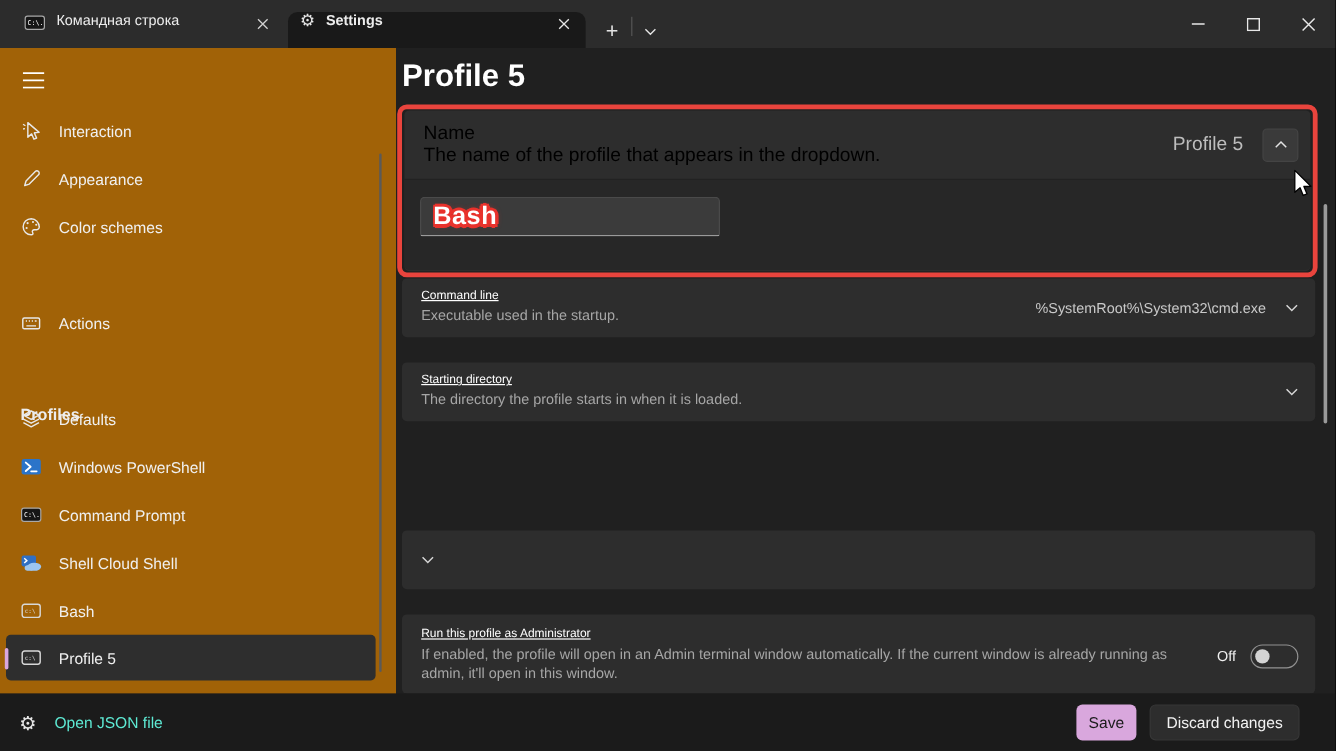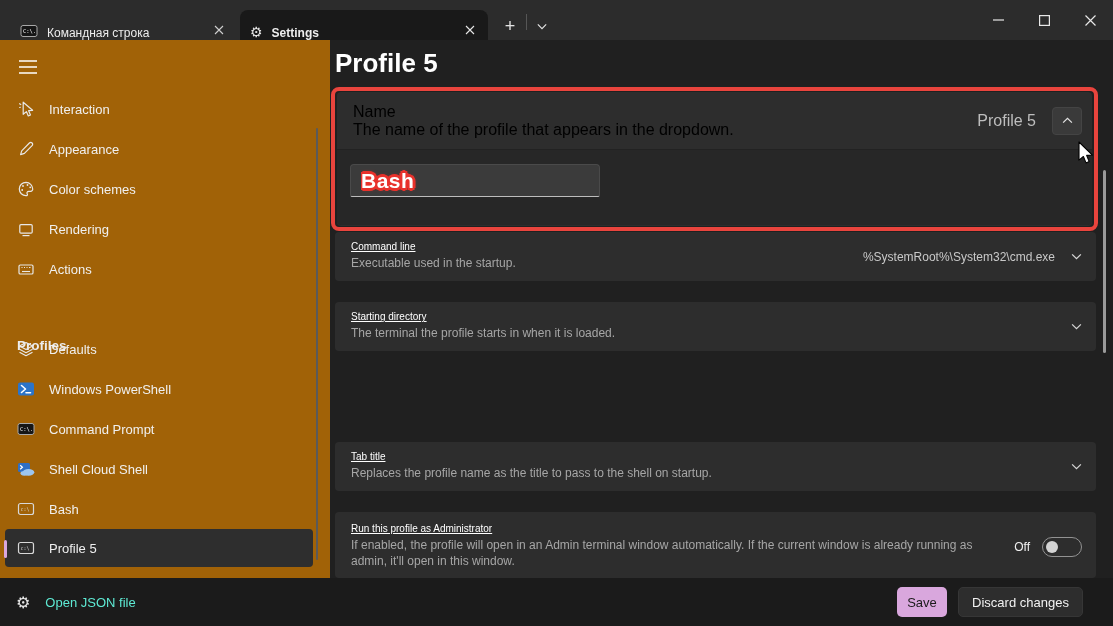--- a/index.html
+++ b/index.html
@@ -2,21 +2,21 @@
 <html><head>
 <meta charset="utf-8">
 <style>
   * { margin:0; padding:0; box-sizing:border-box; }
   html,body { background:#000; }
   body { font-family:"Liberation Sans","DejaVu Sans",sans-serif; }
   .stage { position:relative; width:1113px; height:626px; background:#202020; overflow:hidden; }
 
   
   .titlebar { position:absolute; left:0; top:0; width:1113px; height:40px; background:#2c2c2c; }
-  .tab { position:absolute; top:10px; height:30px; display:flex; align-items:flex-end; gap:9px; padding:0 8px 0 10px; cursor:default; }
+  .tab { position:absolute; top:10px; height:30px; display:flex; align-items:flex-start; gap:9px; padding:0 8px 0 10px; cursor:default; }
   .tab .tab-label { font-size:12px; color:#ededed; flex:1; white-space:nowrap; }
   .tab.active { background:#191919; border-radius:8px 8px 0 0; }
   .tab .tab-close { width:20px; height:20px; display:flex; align-items:center; justify-content:center; border-radius:3px; }
   .titlebar-btn { position:absolute; top:12px; height:28px; display:flex; align-items:center; justify-content:center; color:#e3e3e3; }
   .tab-divider { position:absolute; left:526px; top:14px; width:1px; height:16px; background:#565656; }
   .win-controls { position:absolute; right:0; top:0; height:40px; display:flex; }
   .win-btn { width:46px; height:40px; display:flex; align-items:center; justify-content:center; }
 
   
   .sidebar { position:absolute; left:0; top:40px; width:330px; height:538px; background:#a16207; }
@@ -148,29 +148,20 @@
       <span class="nav-icon">
           <svg width="18" height="18" viewBox="0 0 18 18">
             <path d="M9 2.3 a6.7 6.7 0 1 0 0 13.4 c1.4 0 1.8-1 1.2-1.9 c-0.7-1.1 0-2.4 1.5-2.4 l1.9 0 a2.1 2.1 0 0 0 2.1-2.3 A6.9 6.9 0 0 0 9 2.3 Z" fill="none" stroke="#e8e8e8" stroke-width="1.2"></path>
             <circle cx="6" cy="6" r="0.9" fill="#e8e8e8"></circle>
             <circle cx="10.5" cy="5" r="0.9" fill="#e8e8e8"></circle>
             <circle cx="5.2" cy="10" r="0.9" fill="#e8e8e8"></circle>
             <circle cx="13.2" cy="7.3" r="0.9" fill="#e8e8e8"></circle>
           </svg>
         </span>
       <span class="nav-label">Color schemes</span>
-    </div>
-    <div class="nav-item" style="top:169px;">
-      <span class="nav-icon">
-          <svg width="18" height="18" viewBox="0 0 18 18">
-            <rect x="2.8" y="4.6" width="12.4" height="8.6" rx="1.2" fill="none" stroke="#e8e8e8" stroke-width="1.2"></rect>
-            <path d="M5.5 15.6 L12.5 15.6" stroke="#e8e8e8" stroke-width="1.2"></path>
-          </svg>
-        </span>
-      <span class="nav-label">Rendering</span>
     </div>
     <div class="nav-item" style="top:209px;">
       <span class="nav-icon">
           <svg width="18" height="18" viewBox="0 0 18 18">
             <rect x="2" y="5" width="14" height="9" rx="1.3" fill="none" stroke="#e8e8e8" stroke-width="1.2"></rect>
             <path d="M5 11.5 L13 11.5" stroke="#e8e8e8" stroke-width="1.1"></path>
             <path d="M4.5 7.5 h1 M7 7.5 h1 M9.5 7.5 h1 M12 7.5 h1.5" stroke="#e8e8e8" stroke-width="1.1"></path>
           </svg>
         </span>
       <span class="nav-label">Actions</span>
@@ -272,35 +263,31 @@
       <span class="chev">
           <svg width="11" height="7" viewBox="0 0 12 8">
             <polyline points="1,1.5 6,6.5 11,1.5" fill="none" stroke="#d6d6d6" stroke-width="1.4"></polyline>
           </svg>
         </span>
     </div>
 
     <div class="card" style="top:262px;">
       <div class="info">
         <div class="card-title">Starting directory</div>
-        <div class="card-desc">The terminal the profile starts in when it is loaded.</div>
+        <div class="card-desc">The directory the profile starts in when it is loaded.</div>
       </div>
       <span class="chev">
           <svg width="11" height="7" viewBox="0 0 12 8">
             <polyline points="1,1.5 6,6.5 11,1.5" fill="none" stroke="#d6d6d6" stroke-width="1.4"></polyline>
           </svg>
         </span>
     </div>
 
 
     <div class="card" style="top:402px;">
-      <div class="info">
-        <div class="card-title">Tab title</div>
-        <div class="card-desc">Replaces the profile name as the title to pass to the shell on startup.</div>
-      </div>
       <span class="chev">
           <svg width="11" height="7" viewBox="0 0 12 8">
             <polyline points="1,1.5 6,6.5 11,1.5" fill="none" stroke="#d6d6d6" stroke-width="1.4"></polyline>
           </svg>
         </span>
     </div>
 
     <div class="card" style="top:472px; height:66px; align-items:flex-start; padding-top:11px;">
       <div class="info">
         <div class="card-title">Run this profile as Administrator</div>

